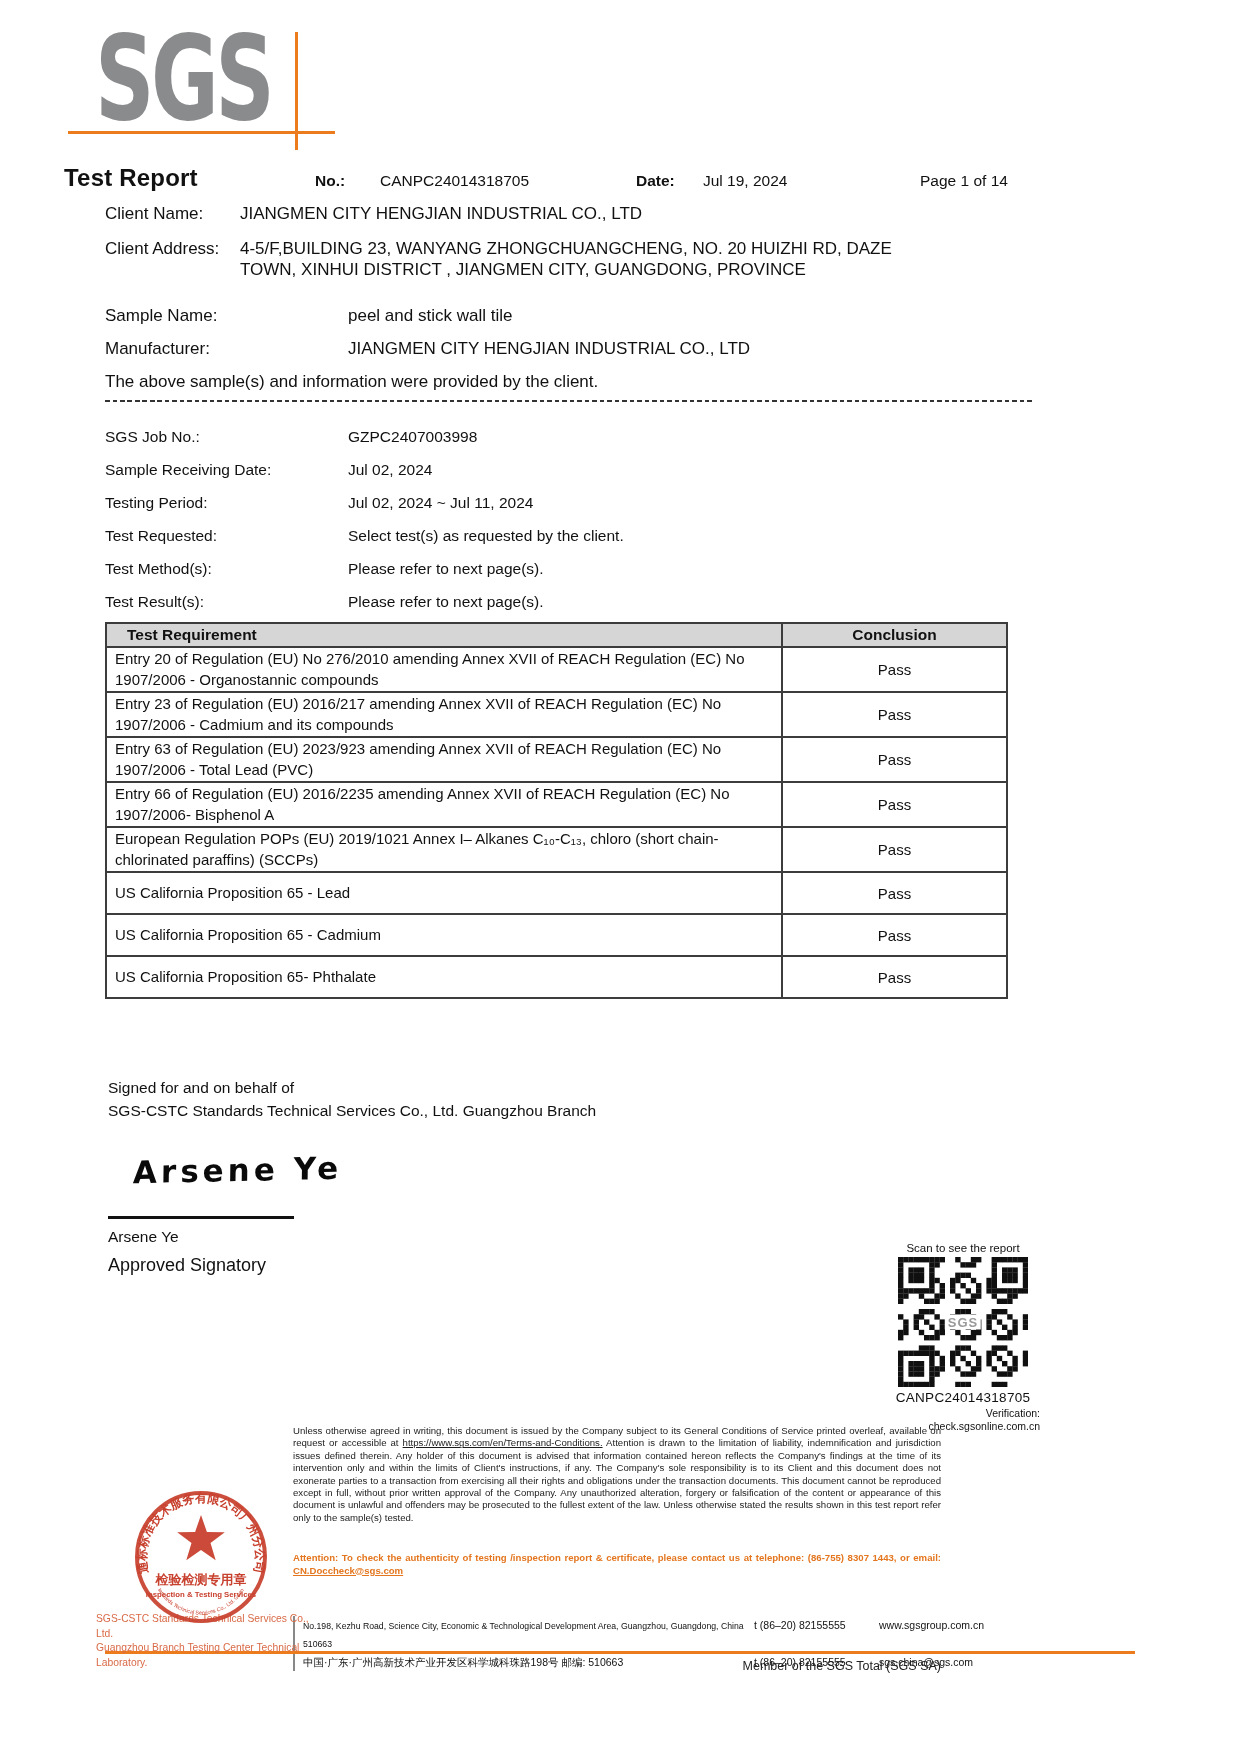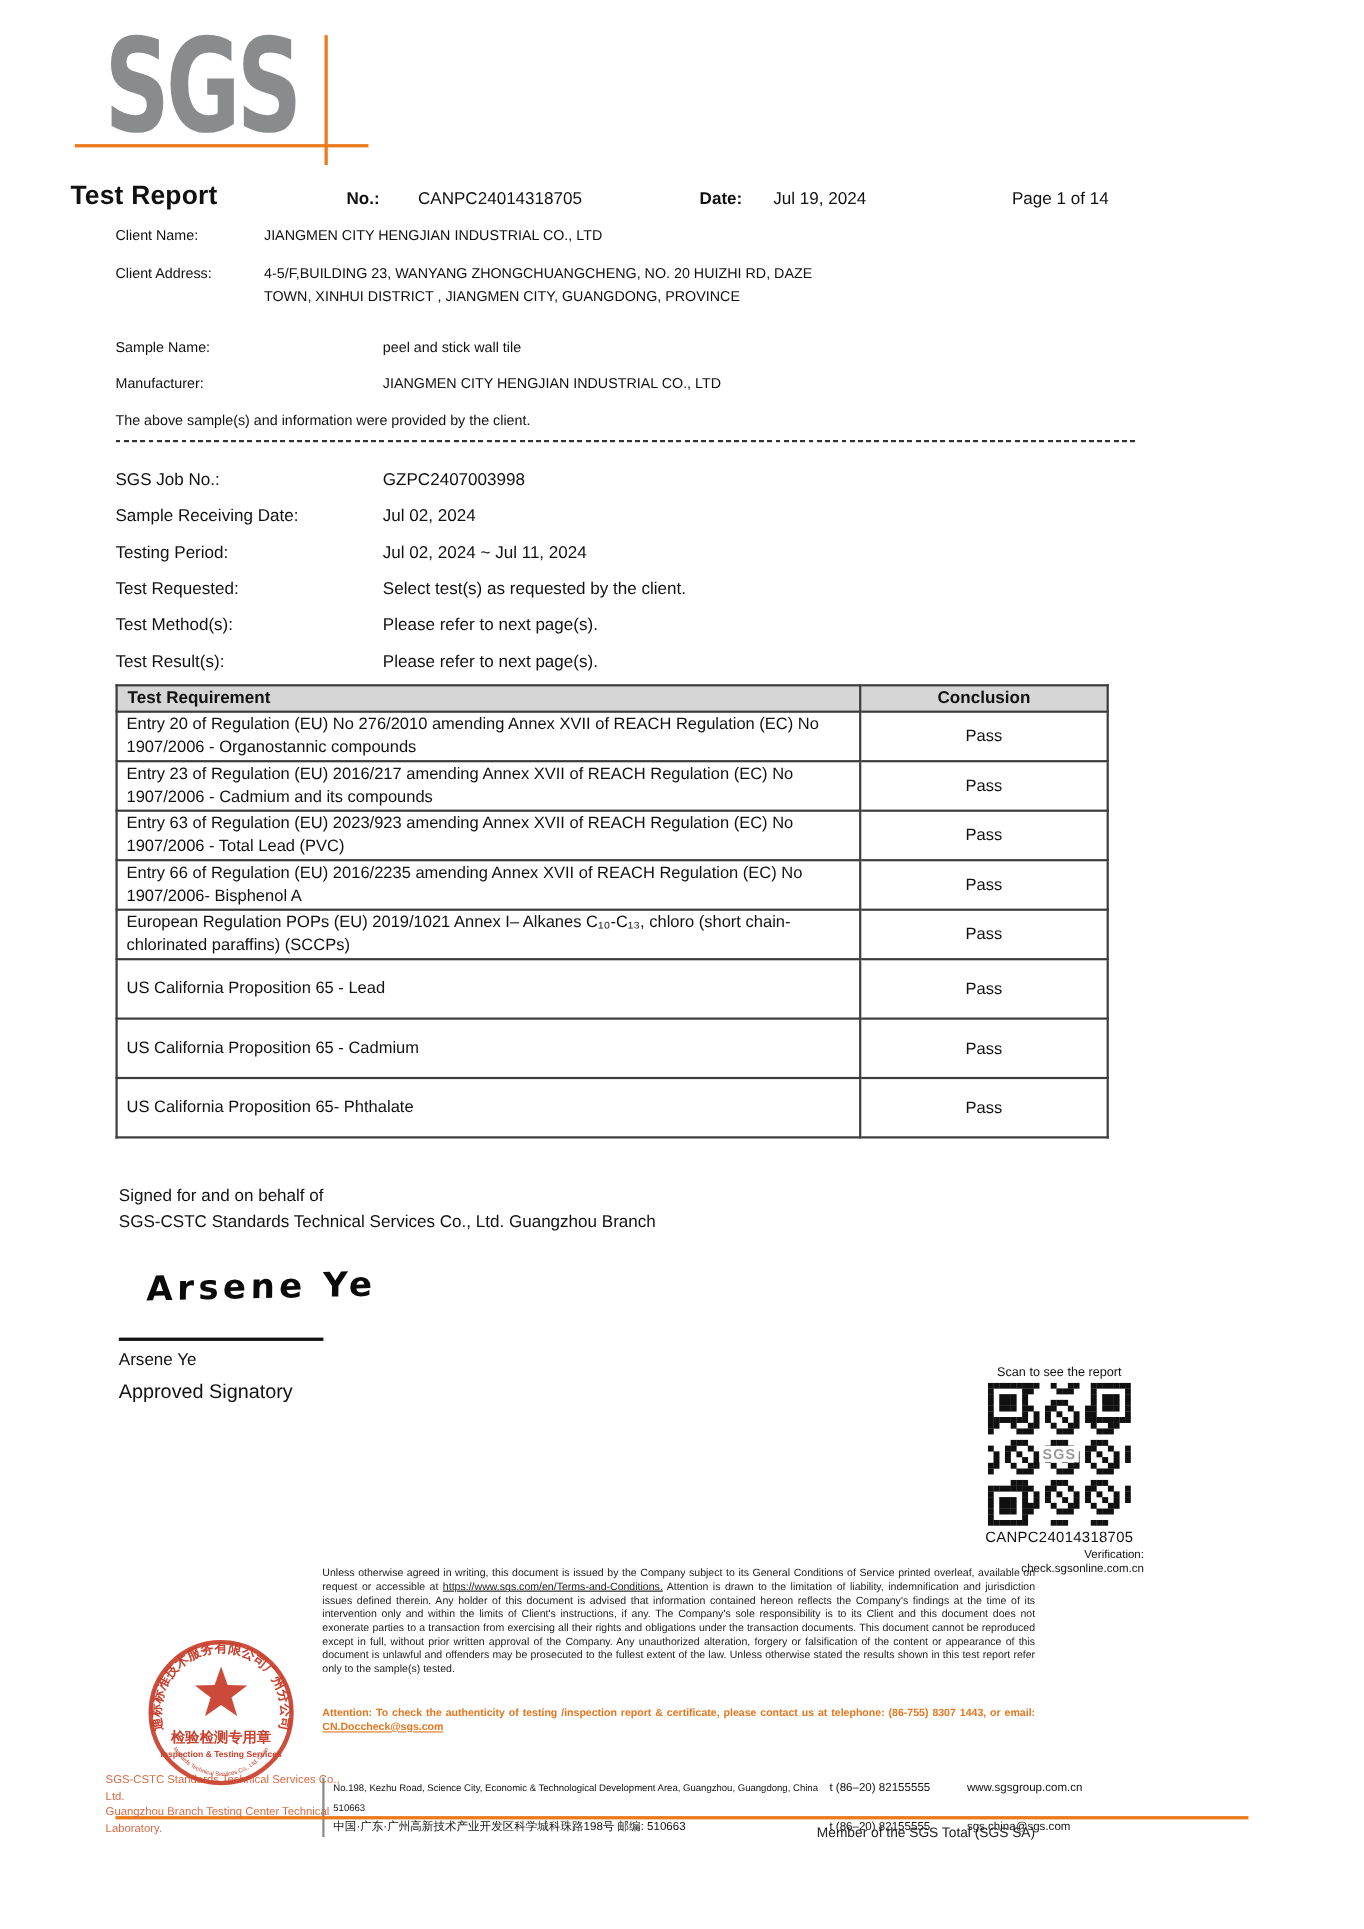--- a/index.html
+++ b/index.html
@@ -21,21 +21,21 @@
   .logo-vline { position: absolute; left: 295px; top: 32px; width: 3px; height: 118px; background: #ec7b1e; }
 
   .title { position: absolute; left: 64px; top: 164px; font-size: 24px; font-weight: bold; letter-spacing: 0.2px; }
   .no-label   { position: absolute; left: 315px; top: 172px; font-size: 15.5px; font-weight: bold; }
   .no-value   { position: absolute; left: 380px; top: 172px; font-size: 15.5px; }
   .date-label { position: absolute; left: 636px; top: 172px; font-size: 15.5px; font-weight: bold; }
   .date-value { position: absolute; left: 703px; top: 172px; font-size: 15.5px; }
   .page-label { position: absolute; left: 920px; top: 172px; font-size: 15.5px; }
 
   
-  .client { position: absolute; left: 105px; top: 203px; width: 930px; font-size: 13px; line-height: 21px; }
+  .client { position: absolute; left: 105px; top: 203px; width: 930px; font-size: 17px; line-height: 21px; }
   .kv { display: flex; }
   .lbl-sm { flex: 0 0 135px; }
   .lbl-lg { flex: 0 0 243px; }
   .row-addr   { margin-top: 14px; }
   .row-sample { margin-top: 25px; }
   .row-manu   { margin-top: 12px; }
   .note       { margin-top: 12px; }
   .dashes {
     margin-top: 8px; height: 2px; width: 928px;
     background: repeating-linear-gradient(90deg, #333 0 4.5px, transparent 4.5px 7.5px);
@@ -46,27 +46,27 @@
   .job-row { display: flex; height: 33px; }
 
   
   .req-table {
     position: absolute; left: 105px; top: 622px; width: 903px;
     border-collapse: collapse; font-size: 15px; color: #111; table-layout: fixed;
   }
   .req-table th, .req-table td { border: 2px solid #3c3c3c; }
   .req-table th {
     background: #d6d6d6; height: 24px; font-size: 15.5px; font-weight: bold;
-    text-align: left; padding: 0 0 0 9px;
+    text-align: left; padding: 0 0 0 20px;
   }
   .req-table th.con { text-align: center; padding: 0; width: 225px; }
   .req-table td.req { padding: 1px 4px 1px 8px; line-height: 20.5px; vertical-align: middle; }
   .req-table td.con { text-align: center; vertical-align: middle; }
   .req-table tr.h2 td { height: 44px; }
-  .req-table tr.h1 td { height: 54px; }
+  .req-table tr.h1 td { height: 42px; }
 
   
   .signed { position: absolute; left: 108px; top: 1076px; font-size: 15.5px; line-height: 23px; }
   .sig-script {
     position: absolute; left: 133px; top: 1152px;
     font-family: "DejaVu Sans", sans-serif; font-size: 31px; font-weight: 900;
     letter-spacing: 4px; transform: rotate(-1.2deg) skewX(-2deg); color: #0a0a0a;
   }
   .sig-line { position: absolute; left: 108px; top: 1216px; width: 186px; height: 2.5px; background: #111; }
   .sig-name { position: absolute; left: 108px; top: 1228px; font-size: 15.5px; }

